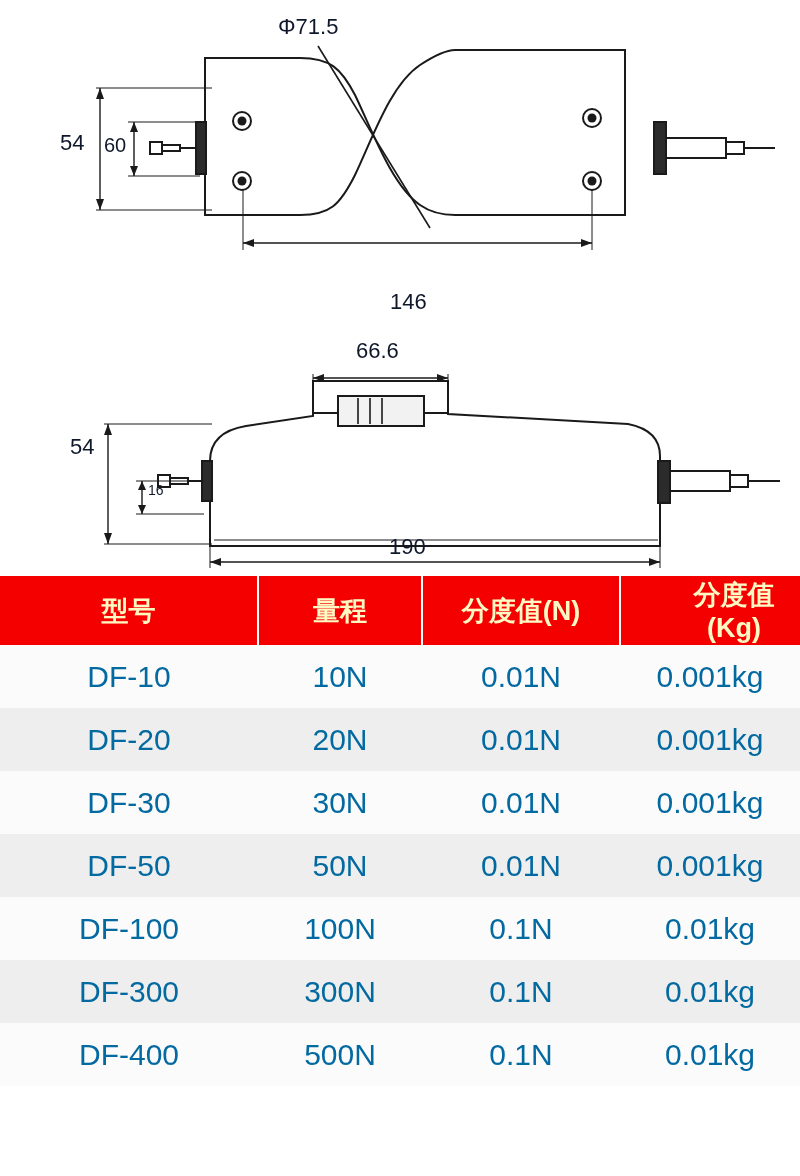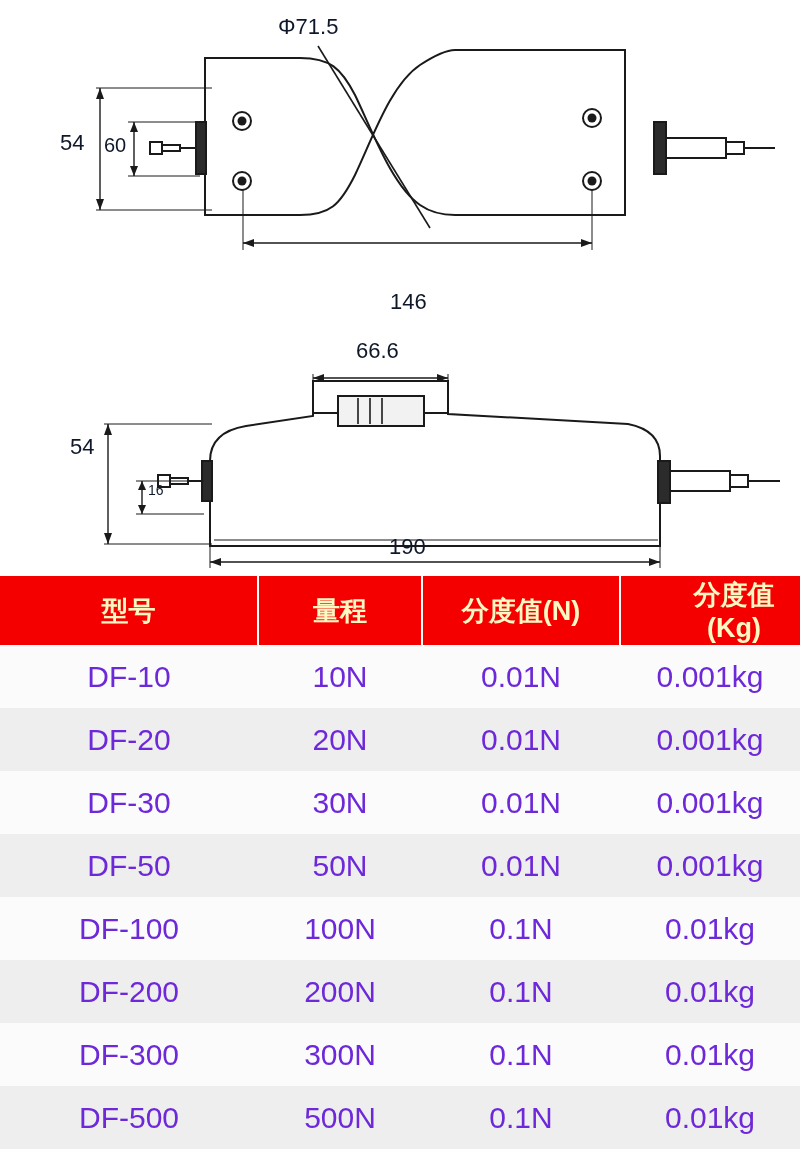--- a/index.html
+++ b/index.html
@@ -56,21 +56,21 @@
     border-right: 2px solid #ffffff;
     font-family: "Liberation Sans", sans-serif;
   }
   .spec-table th:first-child { border-left: none; }
   .spec-table th:last-child { border-right: none; padding-left: 48px; }
 
   .spec-table td {
     text-align: center;
     font-size: 30px;
     height: 61px;
-    color: #6d28d9;
+    color: #0369a1;
     font-family: "Liberation Sans", sans-serif;
     font-weight: 400;
   }
   .spec-table tbody tr:nth-child(odd) td { background: #fbfbfb; }
   .spec-table tbody tr:nth-child(even) td { background: #eeeeee; }
 
   .col-model { width: 258px; }
   .col-range { width: 164px; }
   .col-divn  { width: 198px; }
   .col-divkg { width: 180px; }
@@ -260,33 +260,27 @@
         <td>0.01N</td>
         <td>0.001kg</td>
       </tr>
       <tr>
         <td>DF-100</td>
         <td>100N</td>
         <td>0.1N</td>
         <td>0.01kg</td>
       </tr>
       <tr>
-        <td>DF-200</td>
-        <td>200N</td>
-        <td>0.1N</td>
-        <td>0.01kg</td>
-      </tr>
-      <tr>
         <td>DF-300</td>
         <td>300N</td>
         <td>0.1N</td>
         <td>0.01kg</td>
       </tr>
       <tr>
-        <td>DF-500</td>
+        <td>DF-400</td>
         <td>500N</td>
         <td>0.1N</td>
         <td>0.01kg</td>
       </tr>
     </tbody>
   </table>
 
 </div>
 
 </body></html>

